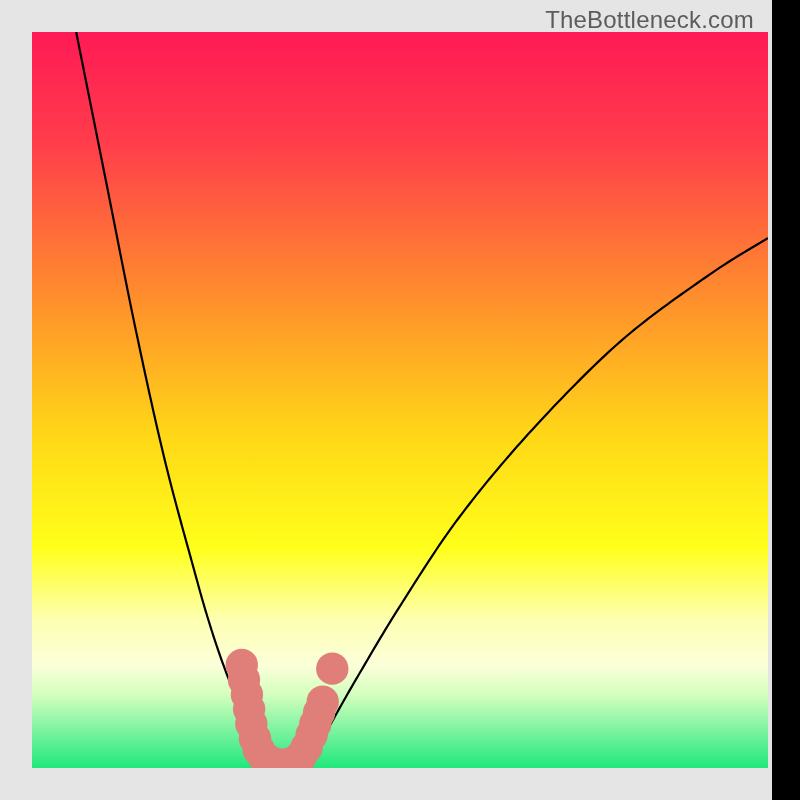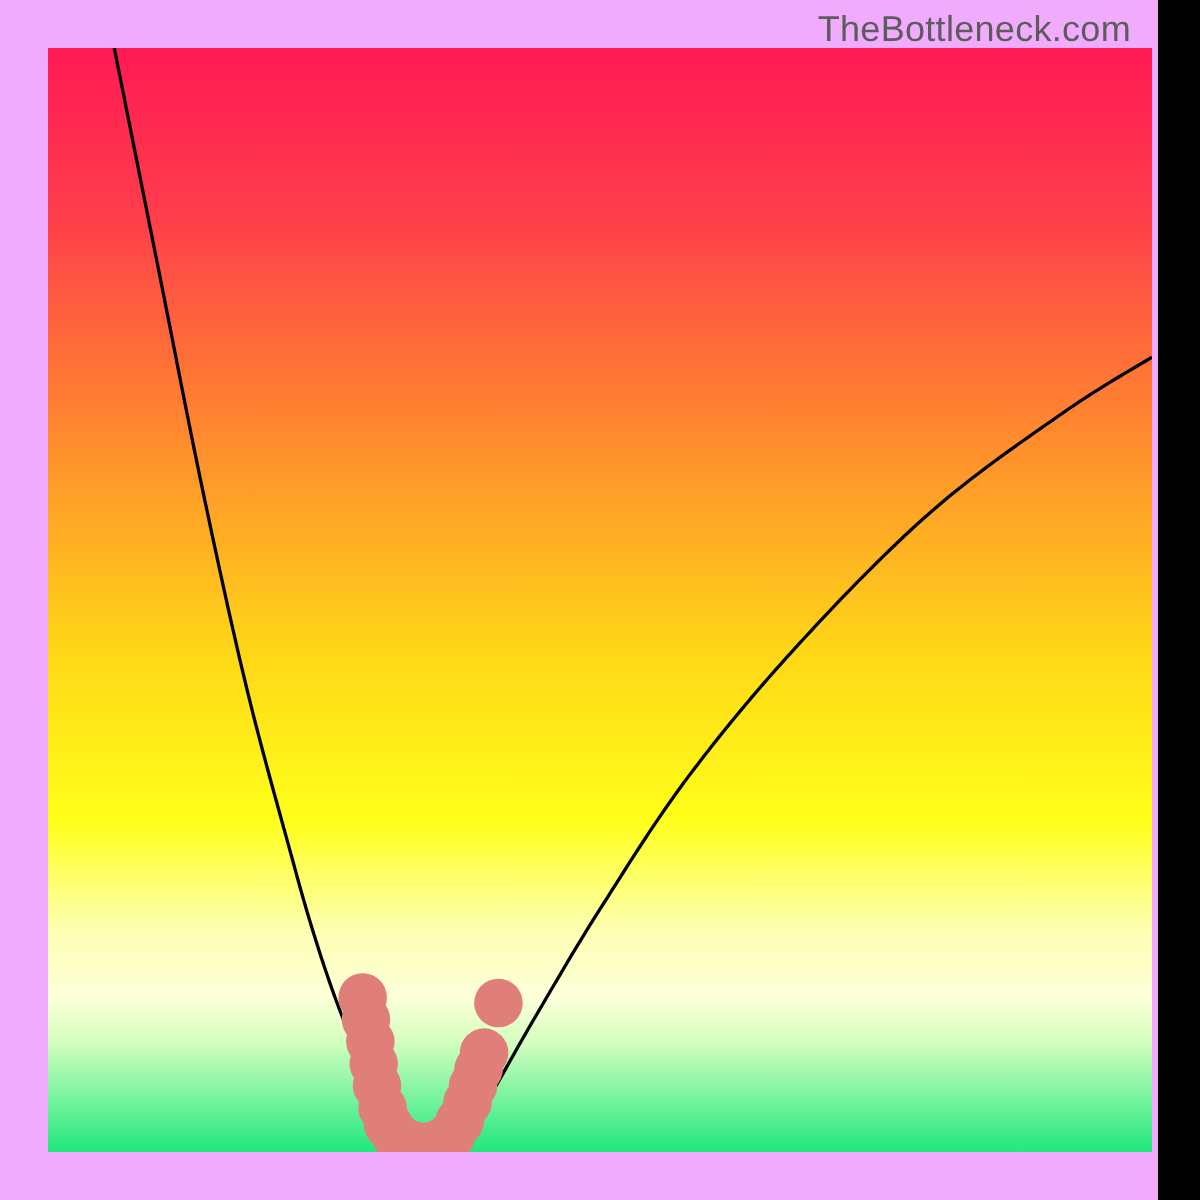--- a/index.html
+++ b/index.html
@@ -8,21 +8,21 @@
     background: #000000;
     width: 800px;
     height: 800px;
     overflow: hidden;
     font-family: Arial, sans-serif;
   }
   .outer-frame {
     position: relative;
     width: 772px;
     height: 800px;
-    background: #f0abfc;
+    background: #e5e5e5;
   }
   .watermark {
     position: absolute;
     top: 6px;
     right: 18px;
     color: #5c5c5c;
     font-size: 24px;
     font-weight: 500;
     z-index: 10;
     letter-spacing: 0.2px;

